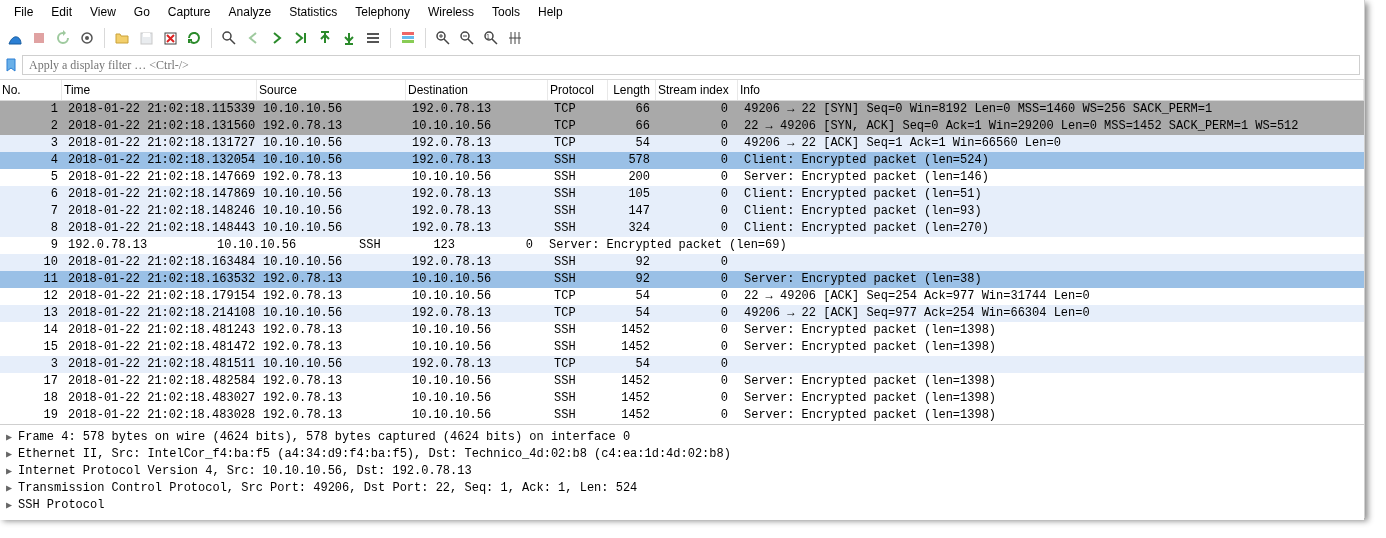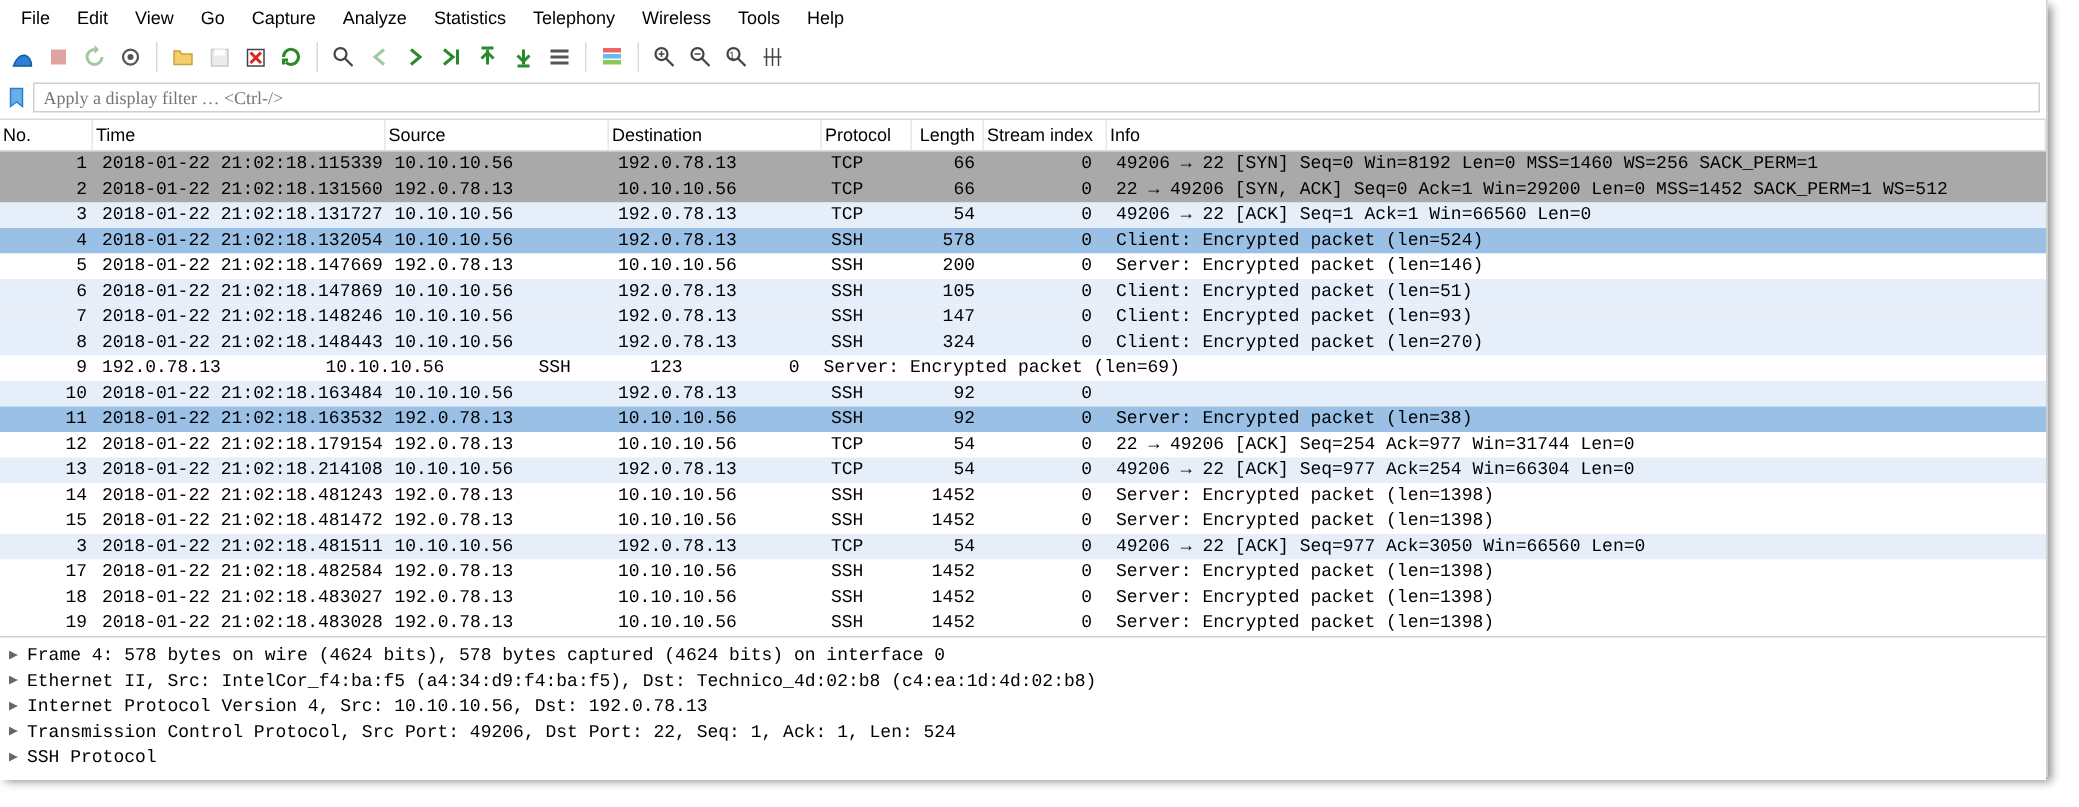--- a/index.html
+++ b/index.html
@@ -462,21 +462,20 @@
           <div class="col col-info">Server: Encrypted packet (len=1398)</div>
         </div>
         <div class="plist-row row-lightblue">
           <div class="col col-no">3</div>
           <div class="col col-time">2018-01-22 21:02:18.481511</div>
           <div class="col col-src">10.10.10.56</div>
           <div class="col col-dst">192.0.78.13</div>
           <div class="col col-proto">TCP</div>
           <div class="col col-len">54</div>
           <div class="col col-stream">0</div>
-          <div class="col col-info">49206 → 22 [ACK] Seq=977 Ack=3050 Win=66560 Len=0</div>
         </div>
         <div class="plist-row row-white">
           <div class="col col-no">17</div>
           <div class="col col-time">2018-01-22 21:02:18.482584</div>
           <div class="col col-src">192.0.78.13</div>
           <div class="col col-dst">10.10.10.56</div>
           <div class="col col-proto">SSH</div>
           <div class="col col-len">1452</div>
           <div class="col col-stream">0</div>
           <div class="col col-info">Server: Encrypted packet (len=1398)</div>

